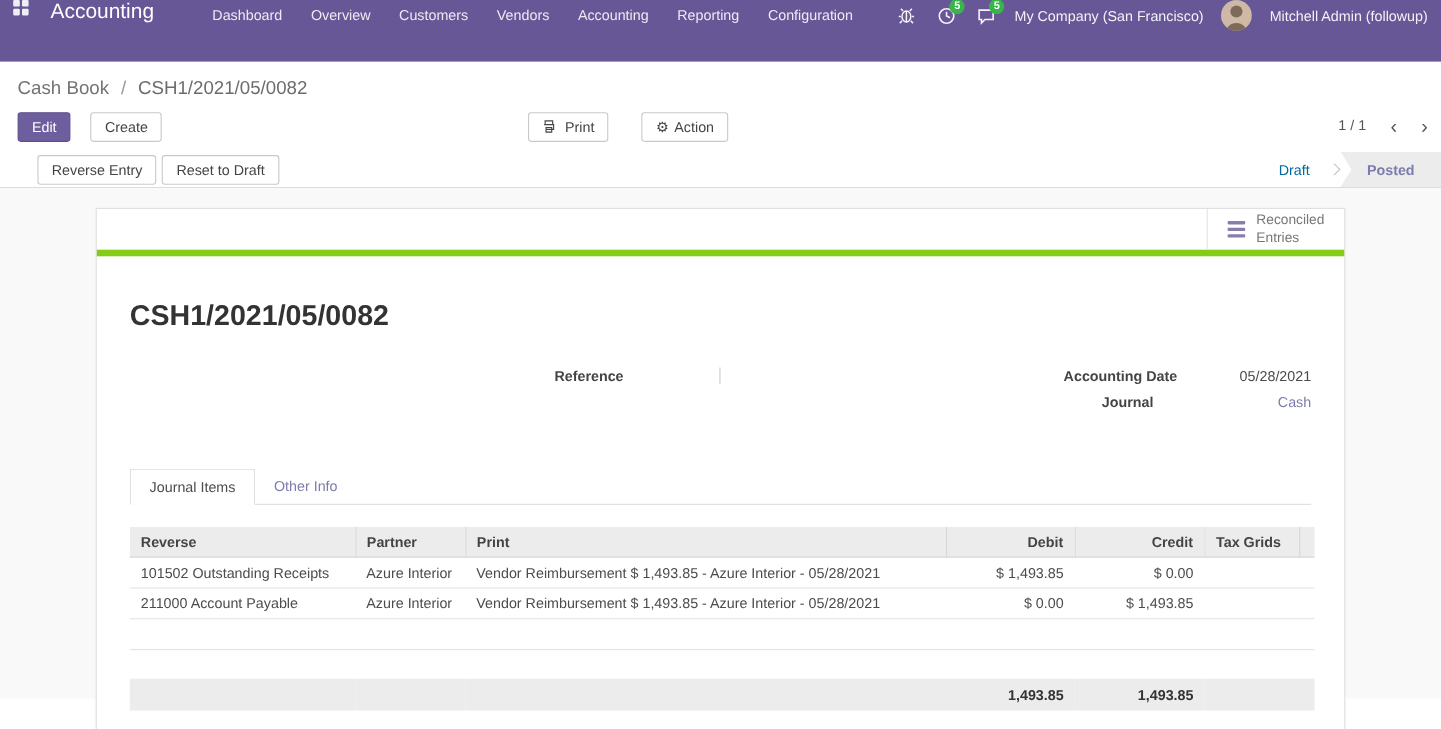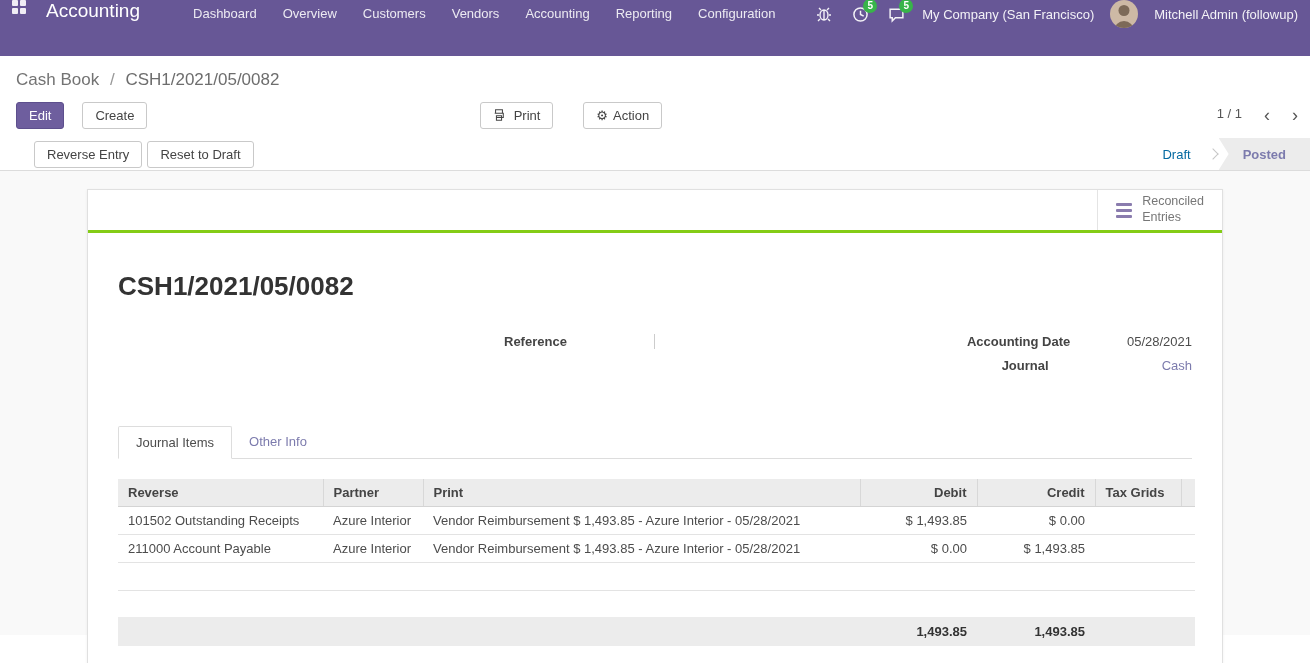--- a/index.html
+++ b/index.html
@@ -57,21 +57,21 @@
   .state { display:flex; align-items:center; padding:0 16px; color:#0369a1; cursor:pointer; }
   .state-sep { width:8px; height:8px; border-top:1px solid #c6c6c6;
     border-right:1px solid #c6c6c6; transform:rotate(45deg); align-self:center; margin:0 2px; }
   .state.active { background:#ececec; color:#7c7bad; font-weight:bold;
     clip-path:polygon(0 0,100% 0,100% 100%,0 100%,10px 50%); padding:0 24px 0 24px; }
 
   
   .content { background:#f9f9f9; height:464px; padding-top:18px; }
   .sheet { width:1136px; margin:0 auto; background:#fff; border:1px solid #e0e0e0;
     box-shadow:0 1px 3px rgba(0,0,0,0.06); min-height:480px; }
-  .sheet-top { height:43px; border-bottom:3px solid #84cc16; display:flex;
+  .sheet-top { height:43px; border-bottom:6px solid #84cc16; display:flex;
     justify-content:flex-end; }
   .reconciled-btn { display:flex; align-items:center; gap:10px; padding:0 18px;
     border-left:1px solid #e4e4e4; cursor:pointer; }
   .hamburger { display:flex; flex-direction:column; gap:3px; }
   .hamburger span { width:16px; height:3px; background:#8a7cae; border-radius:1px; }
   .reconciled-txt { font-size:12.5px; color:#777; line-height:1.25; }
 
   .sheet-body { padding:0 30px 40px; }
   .doc-title { font-size:26px; font-weight:bold; color:#333; margin-top:38px; }
 

